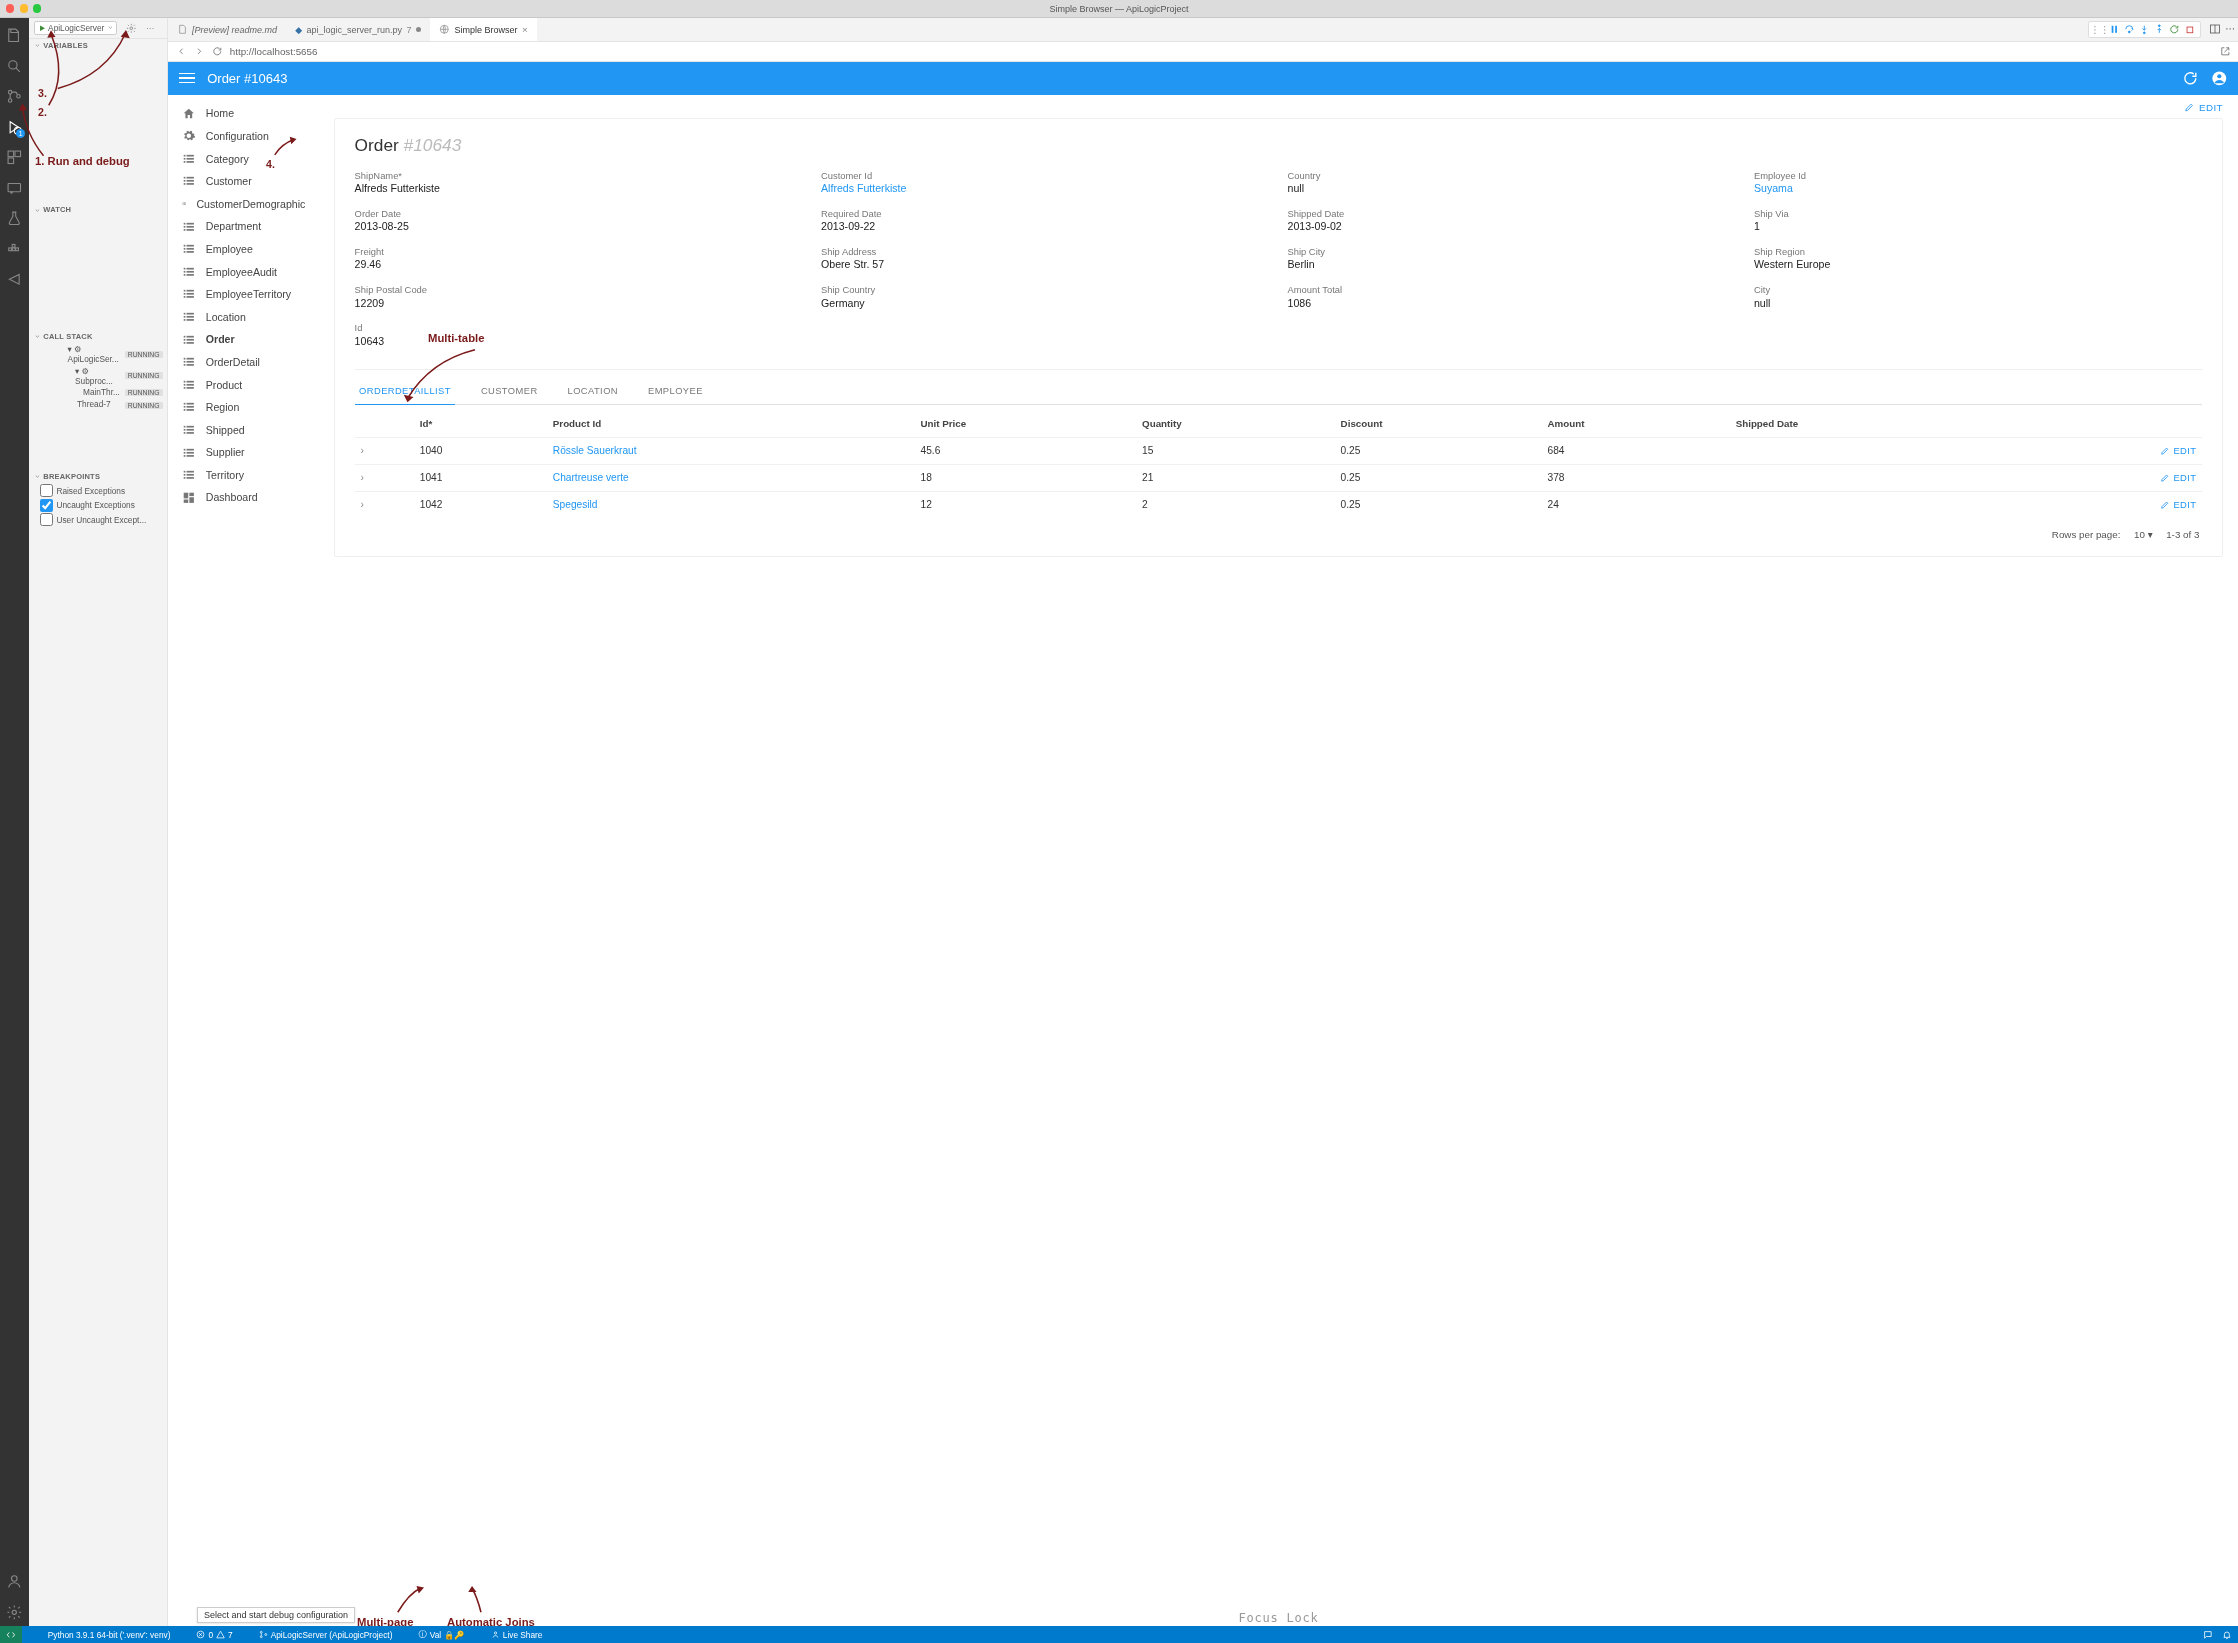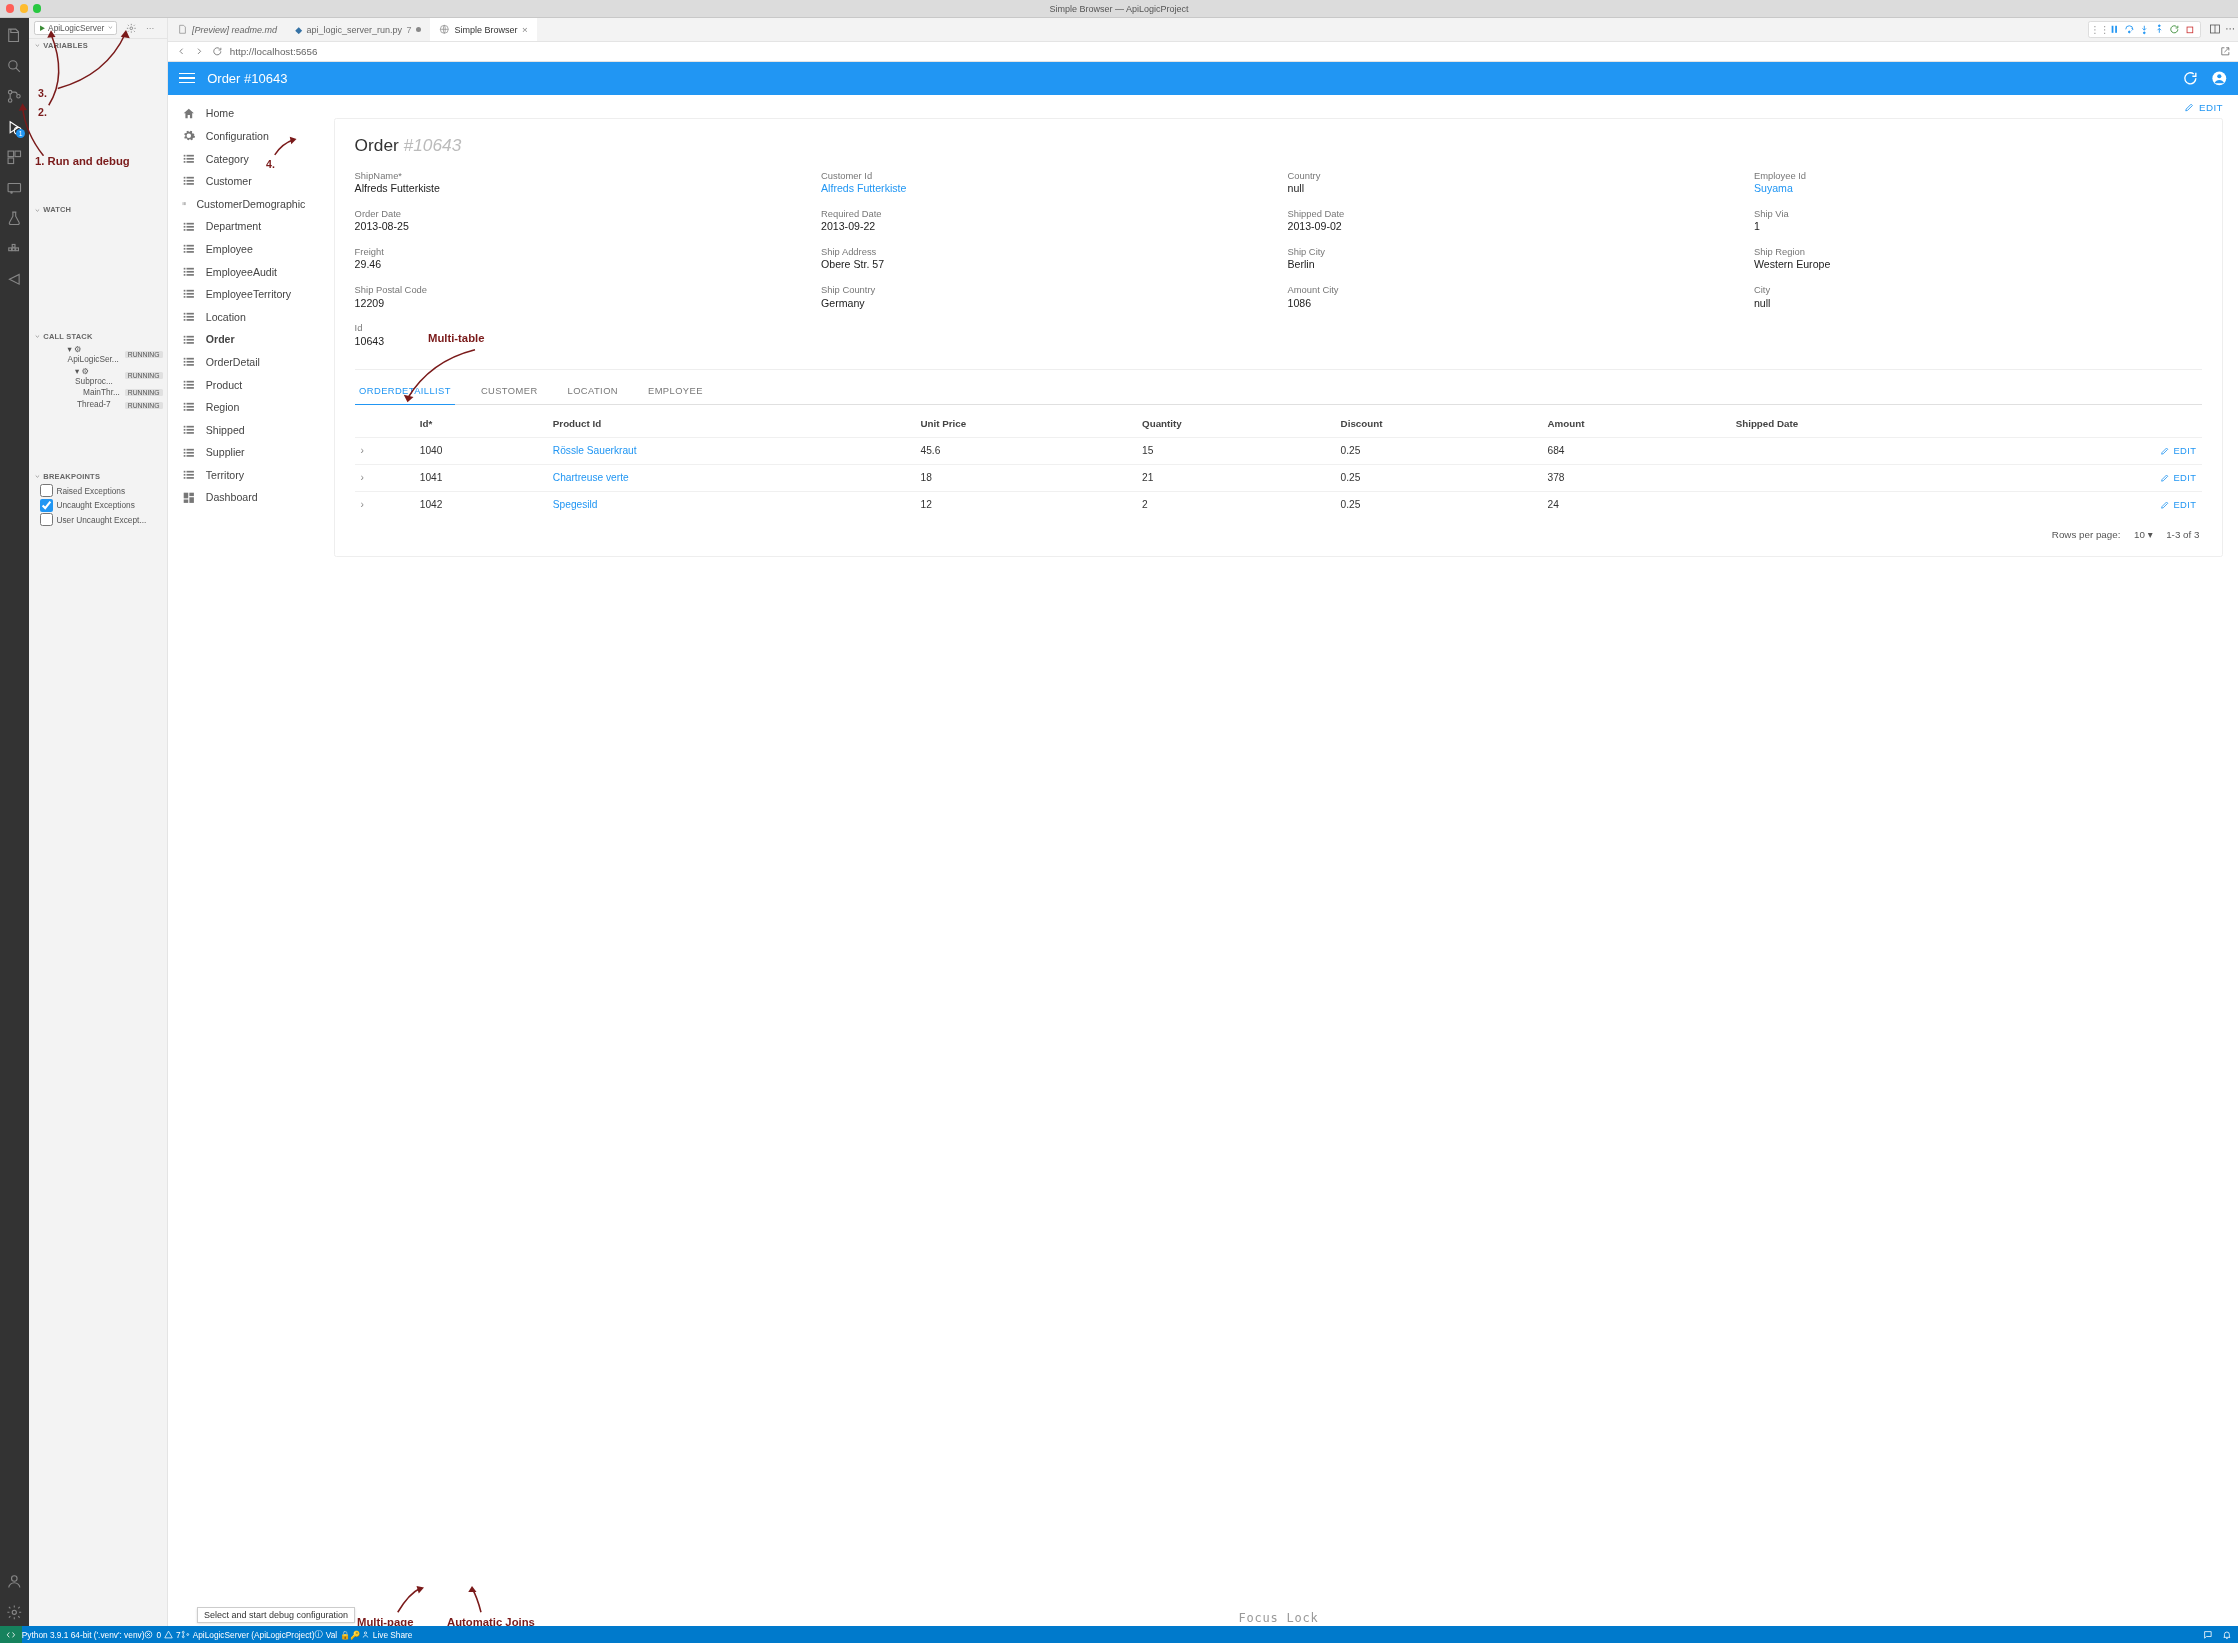--- a/index.html
+++ b/index.html
@@ -62,21 +62,21 @@
 .tabs-inner { display: flex; gap: 21px; border-bottom: 0.8px solid #e0e0e0; margin-bottom: 6px; font-size: 9.4px; letter-spacing: 0.4px; }
 .tab-i { padding: 7.5px 4.5px; color: #777; cursor: pointer; }
 .tab-i.active { color: #2196f3; border-bottom: 1.5px solid #2196f3; margin-bottom: -0.8px; }
 table { width: 100%; border-collapse: collapse; font-size: 10.2px; }
 th { text-align: left; padding: 7.5px 6px; color: #444; font-weight: 600; font-size: 9.8px; }
 td { padding: 7.5px 6px; border-top: 0.8px solid #f0f0f0; vertical-align: middle; }
 .expand-chev { color: #888; cursor: pointer; }
 .plink { color: #2196f3; cursor: pointer; }
 .row-edit { color: #2196f3; display: flex; align-items: center; gap: 3.8px; justify-content: flex-end; cursor: pointer; font-size: 9.4px; letter-spacing: 0.4px; }
 .pagination { display: flex; justify-content: flex-end; align-items: center; gap: 13.6px; padding: 10.6px 3px 0 0; font-size: 9.8px; color: #555; }
-.status-bar { height: 16.6px; background: #007acc; color: #fff; display: flex; align-items: center; font-size: 8.3px; padding: 0 6px; gap: 0; }
+.status-bar { height: 16.6px; background: #007acc; color: #fff; display: flex; align-items: center; font-size: 8.3px; padding: 0 6px; gap: 26px; }
 .status-bar .seg { display: flex; align-items: center; gap: 3px; cursor: pointer; }
 .status-bar .right { margin-left: auto; display: flex; gap: 9px; }
 .annot { position: absolute; color: #7a1a1a; font-weight: 600; pointer-events: none; z-index: 50; }
 .tooltip-box { position: absolute; background: #fff; border: 0.8px solid #ccc; padding: 2.3px 6px; font-size: 9px; color: #333; box-shadow: 0 0.8px 2.3px rgba(0,0,0,0.15); z-index: 40; }
 svg.arrow { position: absolute; pointer-events: none; z-index: 49; }
 .focus-lock { position:absolute; font-family:monospace; font-size:12px; color:#999; bottom:1.5px; left:50%; transform:translateX(-50%); letter-spacing:0.8px;}
 </style>
 </head>
 <body>
 
@@ -598,21 +598,21 @@
               </div>
               <div>
                 <div class="fld-label">Ship Postal Code</div>
                 <div class="fld-val">12209</div>
               </div>
               <div>
                 <div class="fld-label">Ship Country</div>
                 <div class="fld-val">Germany</div>
               </div>
               <div>
-                <div class="fld-label">Amount City</div>
+                <div class="fld-label">Amount Total</div>
                 <div class="fld-val">1086</div>
               </div>
               <div>
                 <div class="fld-label">City</div>
                 <div class="fld-val">null</div>
               </div>
               <div>
                 <div class="fld-label">Id</div>
                 <div class="fld-val">10643</div>
               </div>

